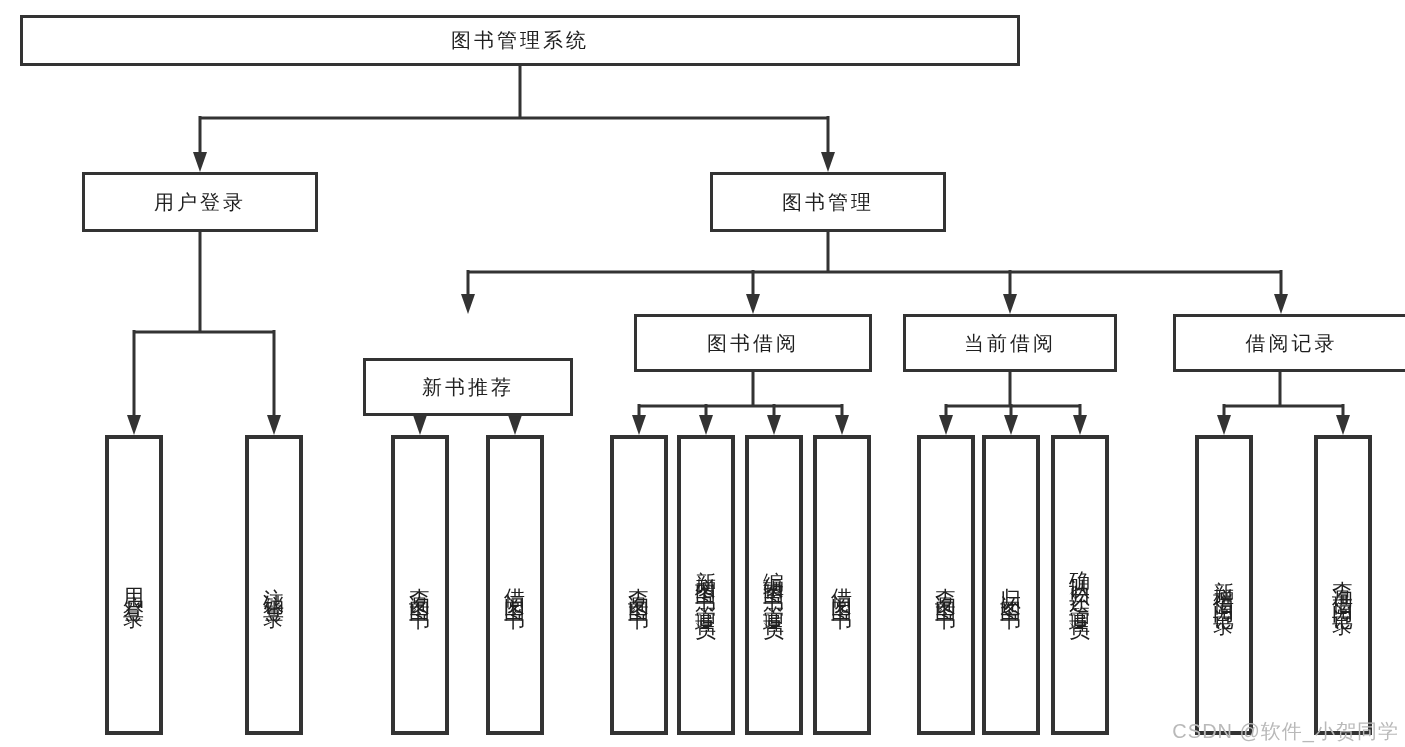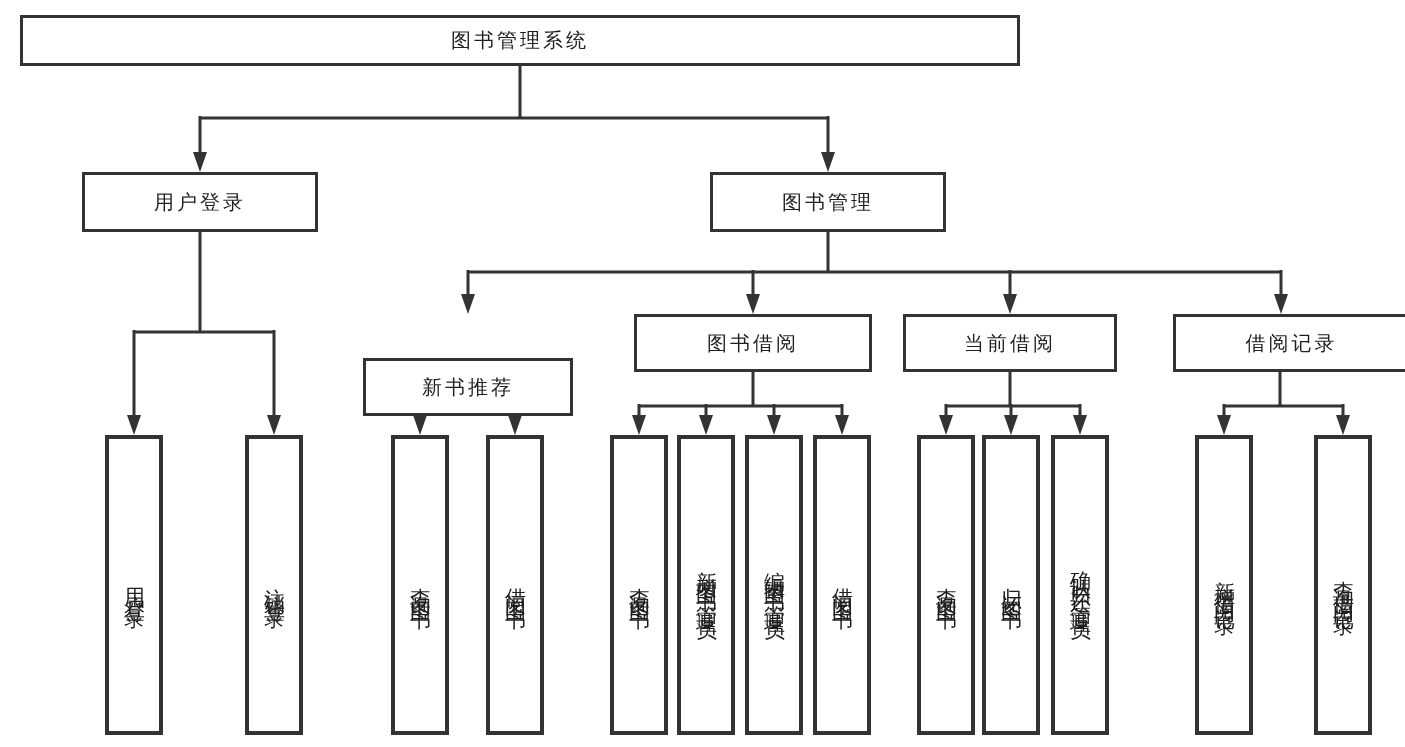--- a/index.html
+++ b/index.html
@@ -2,21 +2,21 @@
 <html><head>
 <meta charset="utf-8">
 <style>
   html, body { margin: 0; padding: 0; background: #ffffff; }
   .canvas {
     position: relative;
     width: 1405px;
     height: 747px;
     background: #ffffff;
     overflow: hidden;
-    font-family: Liberation Serif, serif;
+    font-family: Liberation Sans, sans-serif;
   }
   svg.connectors {
     position: absolute;
     left: 0; top: 0;
     width: 1405px; height: 747px;
     z-index: 1;
   }
   .box {
     position: absolute;
     background: #ffffff;
@@ -157,14 +157,15 @@
     <span class="vtext">确认归还（管理员）</span>
   </div>
 
   <div class="box vbox" style="left:1195px;">
     <span class="vtext">新增借阅记录</span>
   </div>
   <div class="box vbox" style="left:1314px;">
     <span class="vtext">查询借阅记录</span>
   </div>
 
+  <div class="watermark">CSDN @软件_小贺同学</div>
 
 </div>
 
 </body></html>

